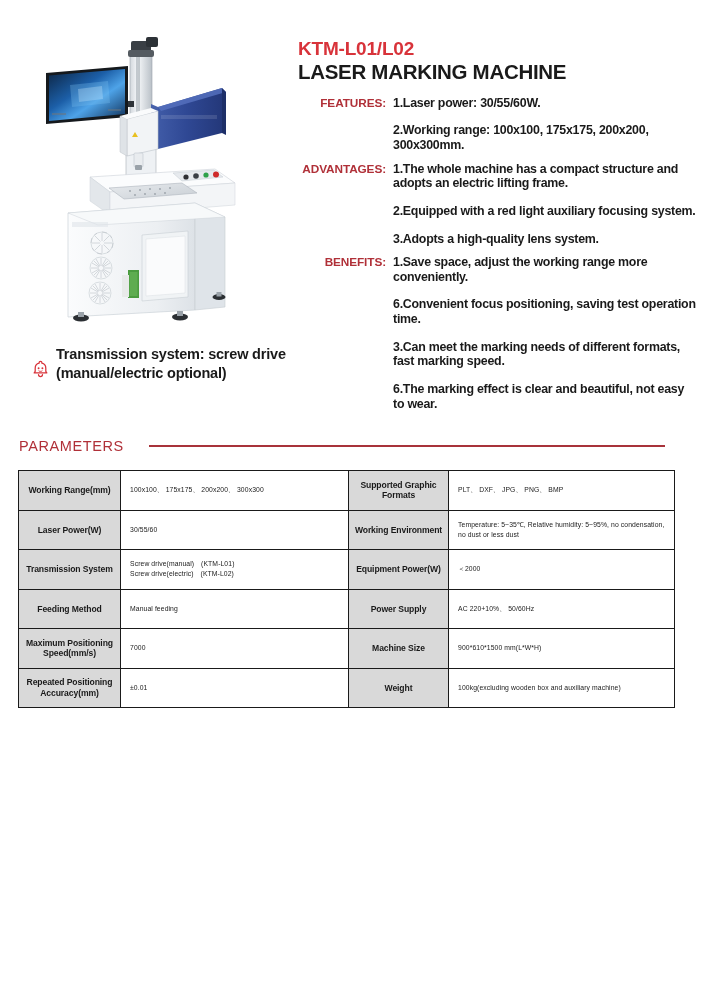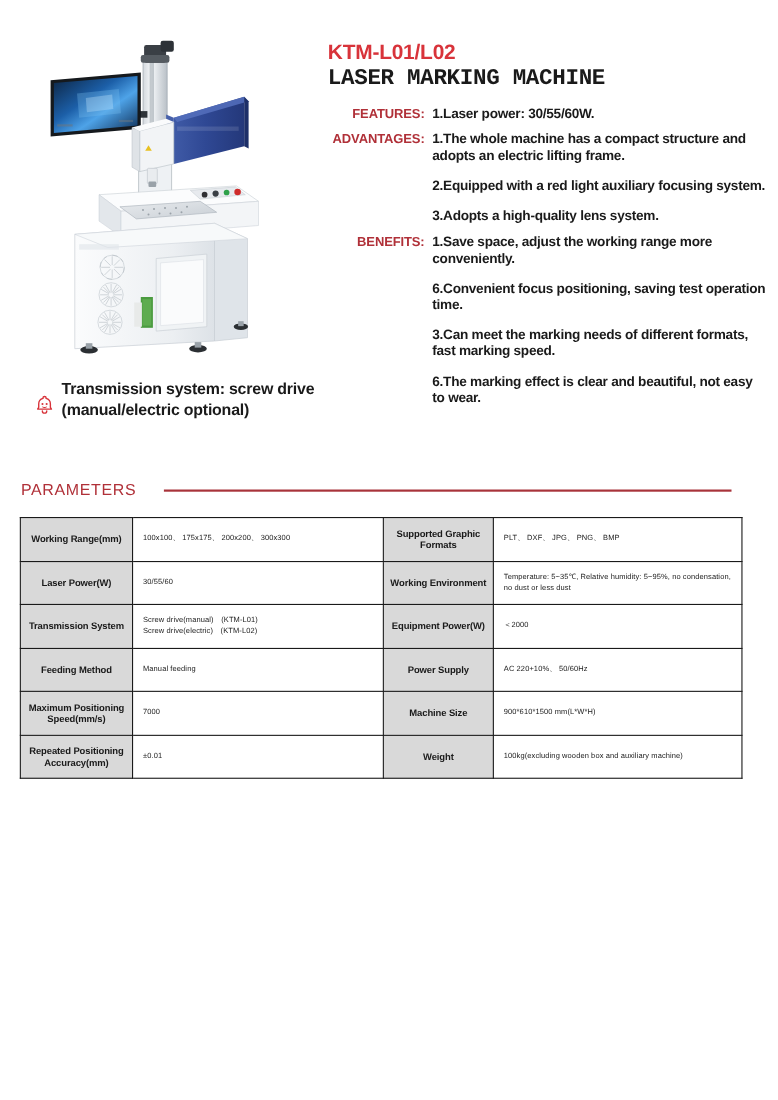--- a/index.html
+++ b/index.html
@@ -63,21 +63,20 @@
     line-height: 1.12;
     letter-spacing: -0.2px;
   }
   .product-title {
     font-size: 20.5px;
     font-weight: bold;
     color: #1a1a1a;
     line-height: 1.15;
     letter-spacing: -0.3px;
     margin-top: 1px;
-    font-family: Liberation Mono, monospace;
   }
 
   .spec-group {
     display: flex;
     margin-top: 12px;
   }
   .spec-group.tight { margin-top: 9px; }
   .spec-label {
     flex: 0 0 88px;
     text-align: right;
@@ -365,20 +364,21 @@
 </div>
 
 <div id="spec-col">
   <div class="model-title">KTM-L01/L02</div>
   <div class="product-title">LASER MARKING MACHINE</div>
 
   <div class="spec-group">
     <div class="spec-label">FEATURES:</div>
     <div class="spec-items">
       <div class="spec-item">1.Laser power: 30/55/60W.</div>
+      <div class="spec-item">2.Working range: 100x100, 175x175, 200x200, 300x300mm.</div>
     </div>
   </div>
 
   <div class="spec-group tight">
     <div class="spec-label">ADVANTAGES:</div>
     <div class="spec-items">
       <div class="spec-item">1.The whole machine has a compact structure and adopts an electric lifting frame.</div>
       <div class="spec-item">2.Equipped with a red light auxiliary focusing system.</div>
       <div class="spec-item">3.Adopts a high-quality lens system.</div>
     </div>

